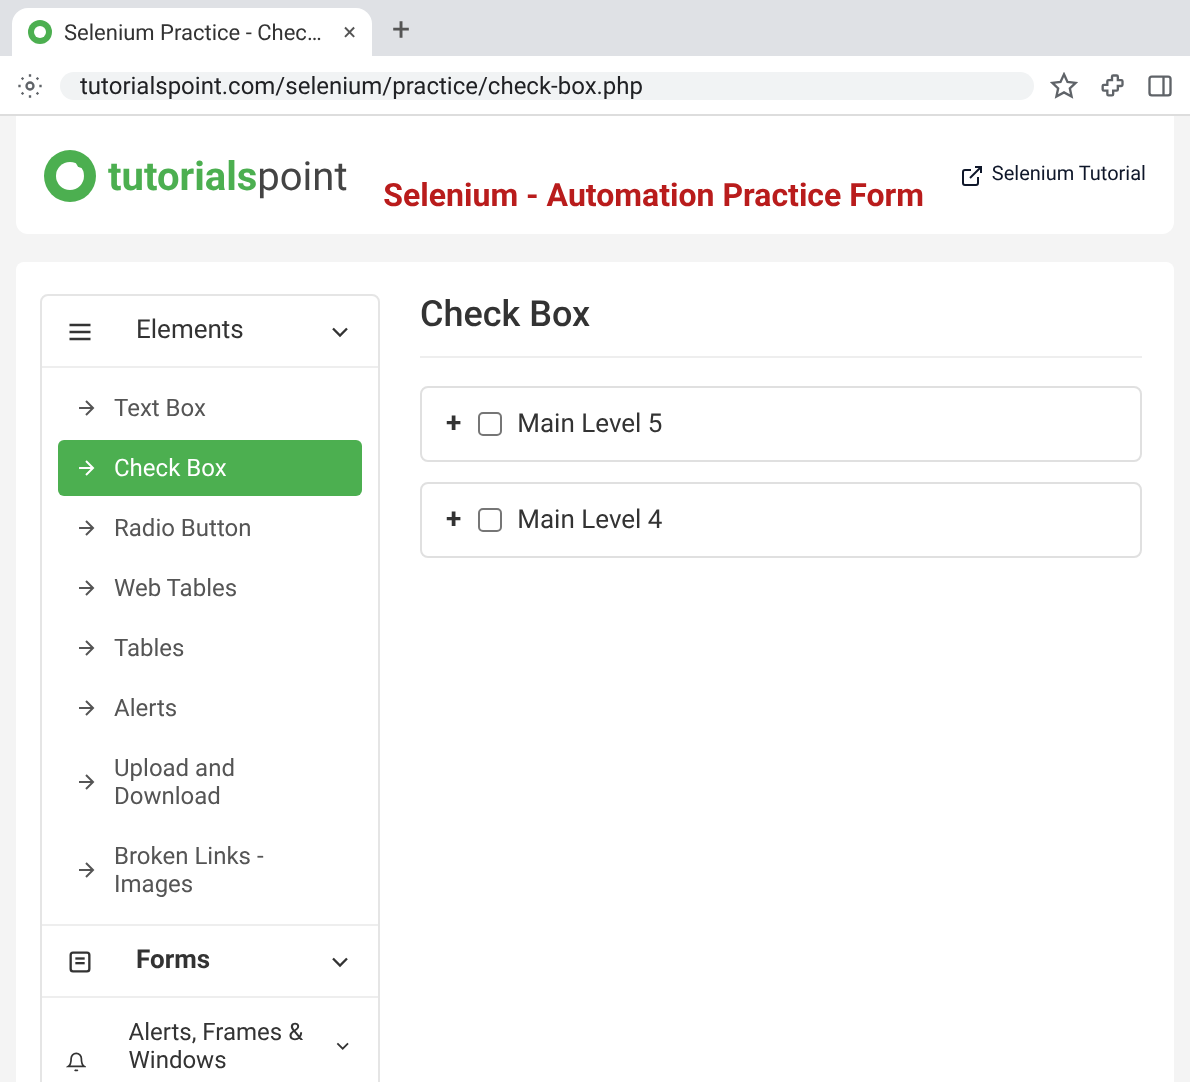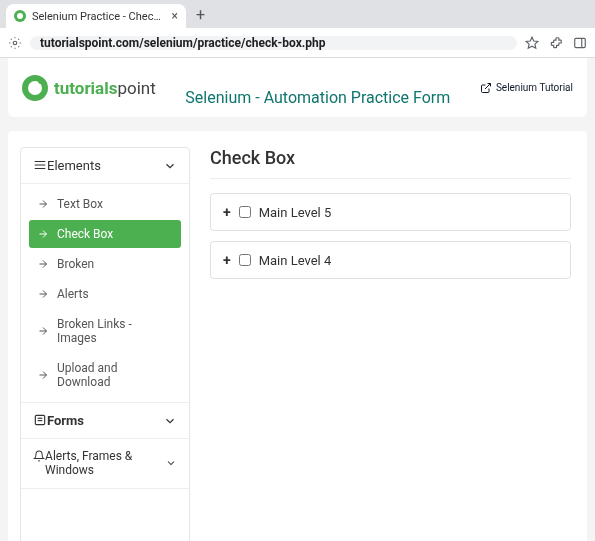--- a/index.html
+++ b/index.html
@@ -9,40 +9,40 @@
   .browser-tabs { display: flex; align-items: center; background: #dfe1e5; height: 28px; padding: 0 6px; gap: 4px; }
   .tab { display: flex; align-items: center; background: #fff; border-radius: 8px 8px 0 0; padding: 4px 8px; height: 24px; margin-top: 4px; font-size: 11px; gap: 6px; max-width: 180px; }
   .favicon { width: 12px; height: 12px; background: #4caf50; border-radius: 50%; flex-shrink:0; position:relative; }
   .favicon::after{content:"";position:absolute;width:6px;height:6px;background:#fff;border-radius:50%;top:3px;left:3px;}
   .tab-title { white-space: nowrap; overflow: hidden; text-overflow: ellipsis; flex:1; }
   .tab-close { font-size: 12px; color:#555; }
   .new-tab { font-size: 16px; color:#555; padding: 0 6px; }
   
   .addr-bar { display: flex; align-items: center; background: #fff; height: 30px; padding: 0 8px; gap: 8px; border-bottom: 1px solid #ddd; }
   .addr-icon { width:14px; height:14px; display:flex; align-items:center; justify-content:center; color:#5f6368; flex-shrink:0;}
-  .url-box { flex:1; background:#f1f3f4; border-radius: 14px; height:14px; display:flex; align-items:center; padding:0 10px; font-size:12px; color:#202124;font-weight:bold; }
+  .url-box { flex:1; background:#f1f3f4; border-radius: 14px; height:14px; display:flex; align-items:center; padding:0 10px; font-size:12px; color:#202124; }
   .addr-right { display:flex; gap:10px; align-items:center; color:#5f6368; }
   
   
   .banner { background:#fff; margin: 0 8px; border-radius: 0 0 6px 6px; padding: 10px 14px; display:flex; align-items:center; justify-content:space-between; }
   .logo-wrap { display:flex; align-items:center; gap:6px; }
   .logo-mark { width:26px; height:26px; background:#4caf50; border-radius:50%; position:relative; }
   .logo-mark::before{content:""; position:absolute; width:14px;height:14px;background:#fff;border-radius:50%;top:6px;left:6px;}
   .logo-mark::after{content:""; position:absolute; width:6px;height:6px;background:#4caf50;border-radius:50%;top:3px;left:16px;}
-  .logo-text { font-size:17px; font-weight:400; color:#444; }
+  .logo-text { font-size:20px; font-weight:400; color:#444; }
   .logo-text b { color:#4caf50; font-weight:700; }
-  .banner-title { font-size:16px; font-weight:400; color:#0f766e;margin-top:20px; }
+  .banner-title { font-size:16px; font-weight:700; color:#b91c1c;margin-top:20px; }
   .banner-link { font-size:10px; color:#0f172a; display:flex; align-items:center; gap:4px; }
   
   
   .content { display:flex; gap:16px; padding: 16px 12px 0 12px; background:#fff; margin: 14px 8px 0 8px; border-radius:4px; height: calc(100% - 110px); }
   .sidebar { width: 170px; flex-shrink:0; border:1px solid #e5e5e5; border-radius:4px; overflow-y:auto; height: 420px;}
   .sidebar::-webkit-scrollbar{width:0;}
   .accordion-hdr { display:flex; align-items:center; justify-content:space-between; padding: 10px 12px; font-size:13px; color:#333; border-bottom:1px solid #eee; cursor:pointer;}
-  .accordion-hdr .left { display:flex; align-items:flex-start; gap:0; }
+  .accordion-hdr .left { display:flex; align-items:flex-end; gap:21px; }
   .accordion-hdr svg { width:14px; height:14px; }
   .chev { width:12px; height:12px; }
   .menu-items { padding: 6px 8px; display:flex; flex-direction:column; gap:2px;}
   .menu-item { display:flex; align-items:center; gap:8px; padding:7px 8px; font-size:12px; color:#555; border-radius:3px; cursor:pointer;}
   .menu-item.active { background:#4caf50; color:#fff; }
   .arrow-r { width:12px; height:12px; flex-shrink:0; }
   
   .main { flex:1; padding: 0 4px; }
   .page-title { font-size:18px; font-weight:500; color:#333; padding-bottom:10px; border-bottom:1px solid #eee; margin-bottom:14px;}
   .level-box { border:1px solid #e0e0e0; border-radius:4px; padding:10px 12px; display:flex; align-items:center; gap:8px; font-size:13px; margin-bottom:10px; cursor:pointer;}
@@ -138,42 +138,56 @@
             <line x1="5" y1="12" x2="19" y2="12"></line>
             <polyline points="12 5 19 12 12 19"></polyline>
           </svg>
         <span>Check Box</span>
       </div>
       <div class="menu-item">
         <svg class="arrow-r" viewBox="0 0 24 24" fill="none" stroke="currentColor" stroke-width="2">
             <line x1="5" y1="12" x2="19" y2="12"></line>
             <polyline points="12 5 19 12 12 19"></polyline>
           </svg>
-        <span>Broken</span>
+        <span>Radio Button</span>
+      </div>
+      <div class="menu-item">
+        <svg class="arrow-r" viewBox="0 0 24 24" fill="none" stroke="currentColor" stroke-width="2">
+            <line x1="5" y1="12" x2="19" y2="12"></line>
+            <polyline points="12 5 19 12 12 19"></polyline>
+          </svg>
+        <span>Web Tables</span>
+      </div>
+      <div class="menu-item">
+        <svg class="arrow-r" viewBox="0 0 24 24" fill="none" stroke="currentColor" stroke-width="2">
+            <line x1="5" y1="12" x2="19" y2="12"></line>
+            <polyline points="12 5 19 12 12 19"></polyline>
+          </svg>
+        <span>Tables</span>
       </div>
       <div class="menu-item">
         <svg class="arrow-r" viewBox="0 0 24 24" fill="none" stroke="currentColor" stroke-width="2">
             <line x1="5" y1="12" x2="19" y2="12"></line>
             <polyline points="12 5 19 12 12 19"></polyline>
           </svg>
         <span>Alerts</span>
       </div>
       <div class="menu-item">
         <svg class="arrow-r" viewBox="0 0 24 24" fill="none" stroke="currentColor" stroke-width="2">
             <line x1="5" y1="12" x2="19" y2="12"></line>
             <polyline points="12 5 19 12 12 19"></polyline>
           </svg>
+        <span>Upload and Download</span>
+      </div>
+      <div class="menu-item">
+        <svg class="arrow-r" viewBox="0 0 24 24" fill="none" stroke="currentColor" stroke-width="2">
+            <line x1="5" y1="12" x2="19" y2="12"></line>
+            <polyline points="12 5 19 12 12 19"></polyline>
+          </svg>
         <span>Broken Links - Images</span>
-      </div>
-      <div class="menu-item">
-        <svg class="arrow-r" viewBox="0 0 24 24" fill="none" stroke="currentColor" stroke-width="2">
-            <line x1="5" y1="12" x2="19" y2="12"></line>
-            <polyline points="12 5 19 12 12 19"></polyline>
-          </svg>
-        <span>Upload and Download</span>
       </div>
     </div>
 
     <div class="accordion-hdr" style="border-top:1px solid #eee;font-weight:bold;">
       <span class="left">
         <svg viewBox="0 0 24 24" fill="none" stroke="currentColor" stroke-width="2">
             <rect x="4" y="4" width="16" height="16" rx="2"></rect>
             <line x1="8" y1="9" x2="16" y2="9"></line>
             <line x1="8" y1="13" x2="16" y2="13"></line>
           </svg>

